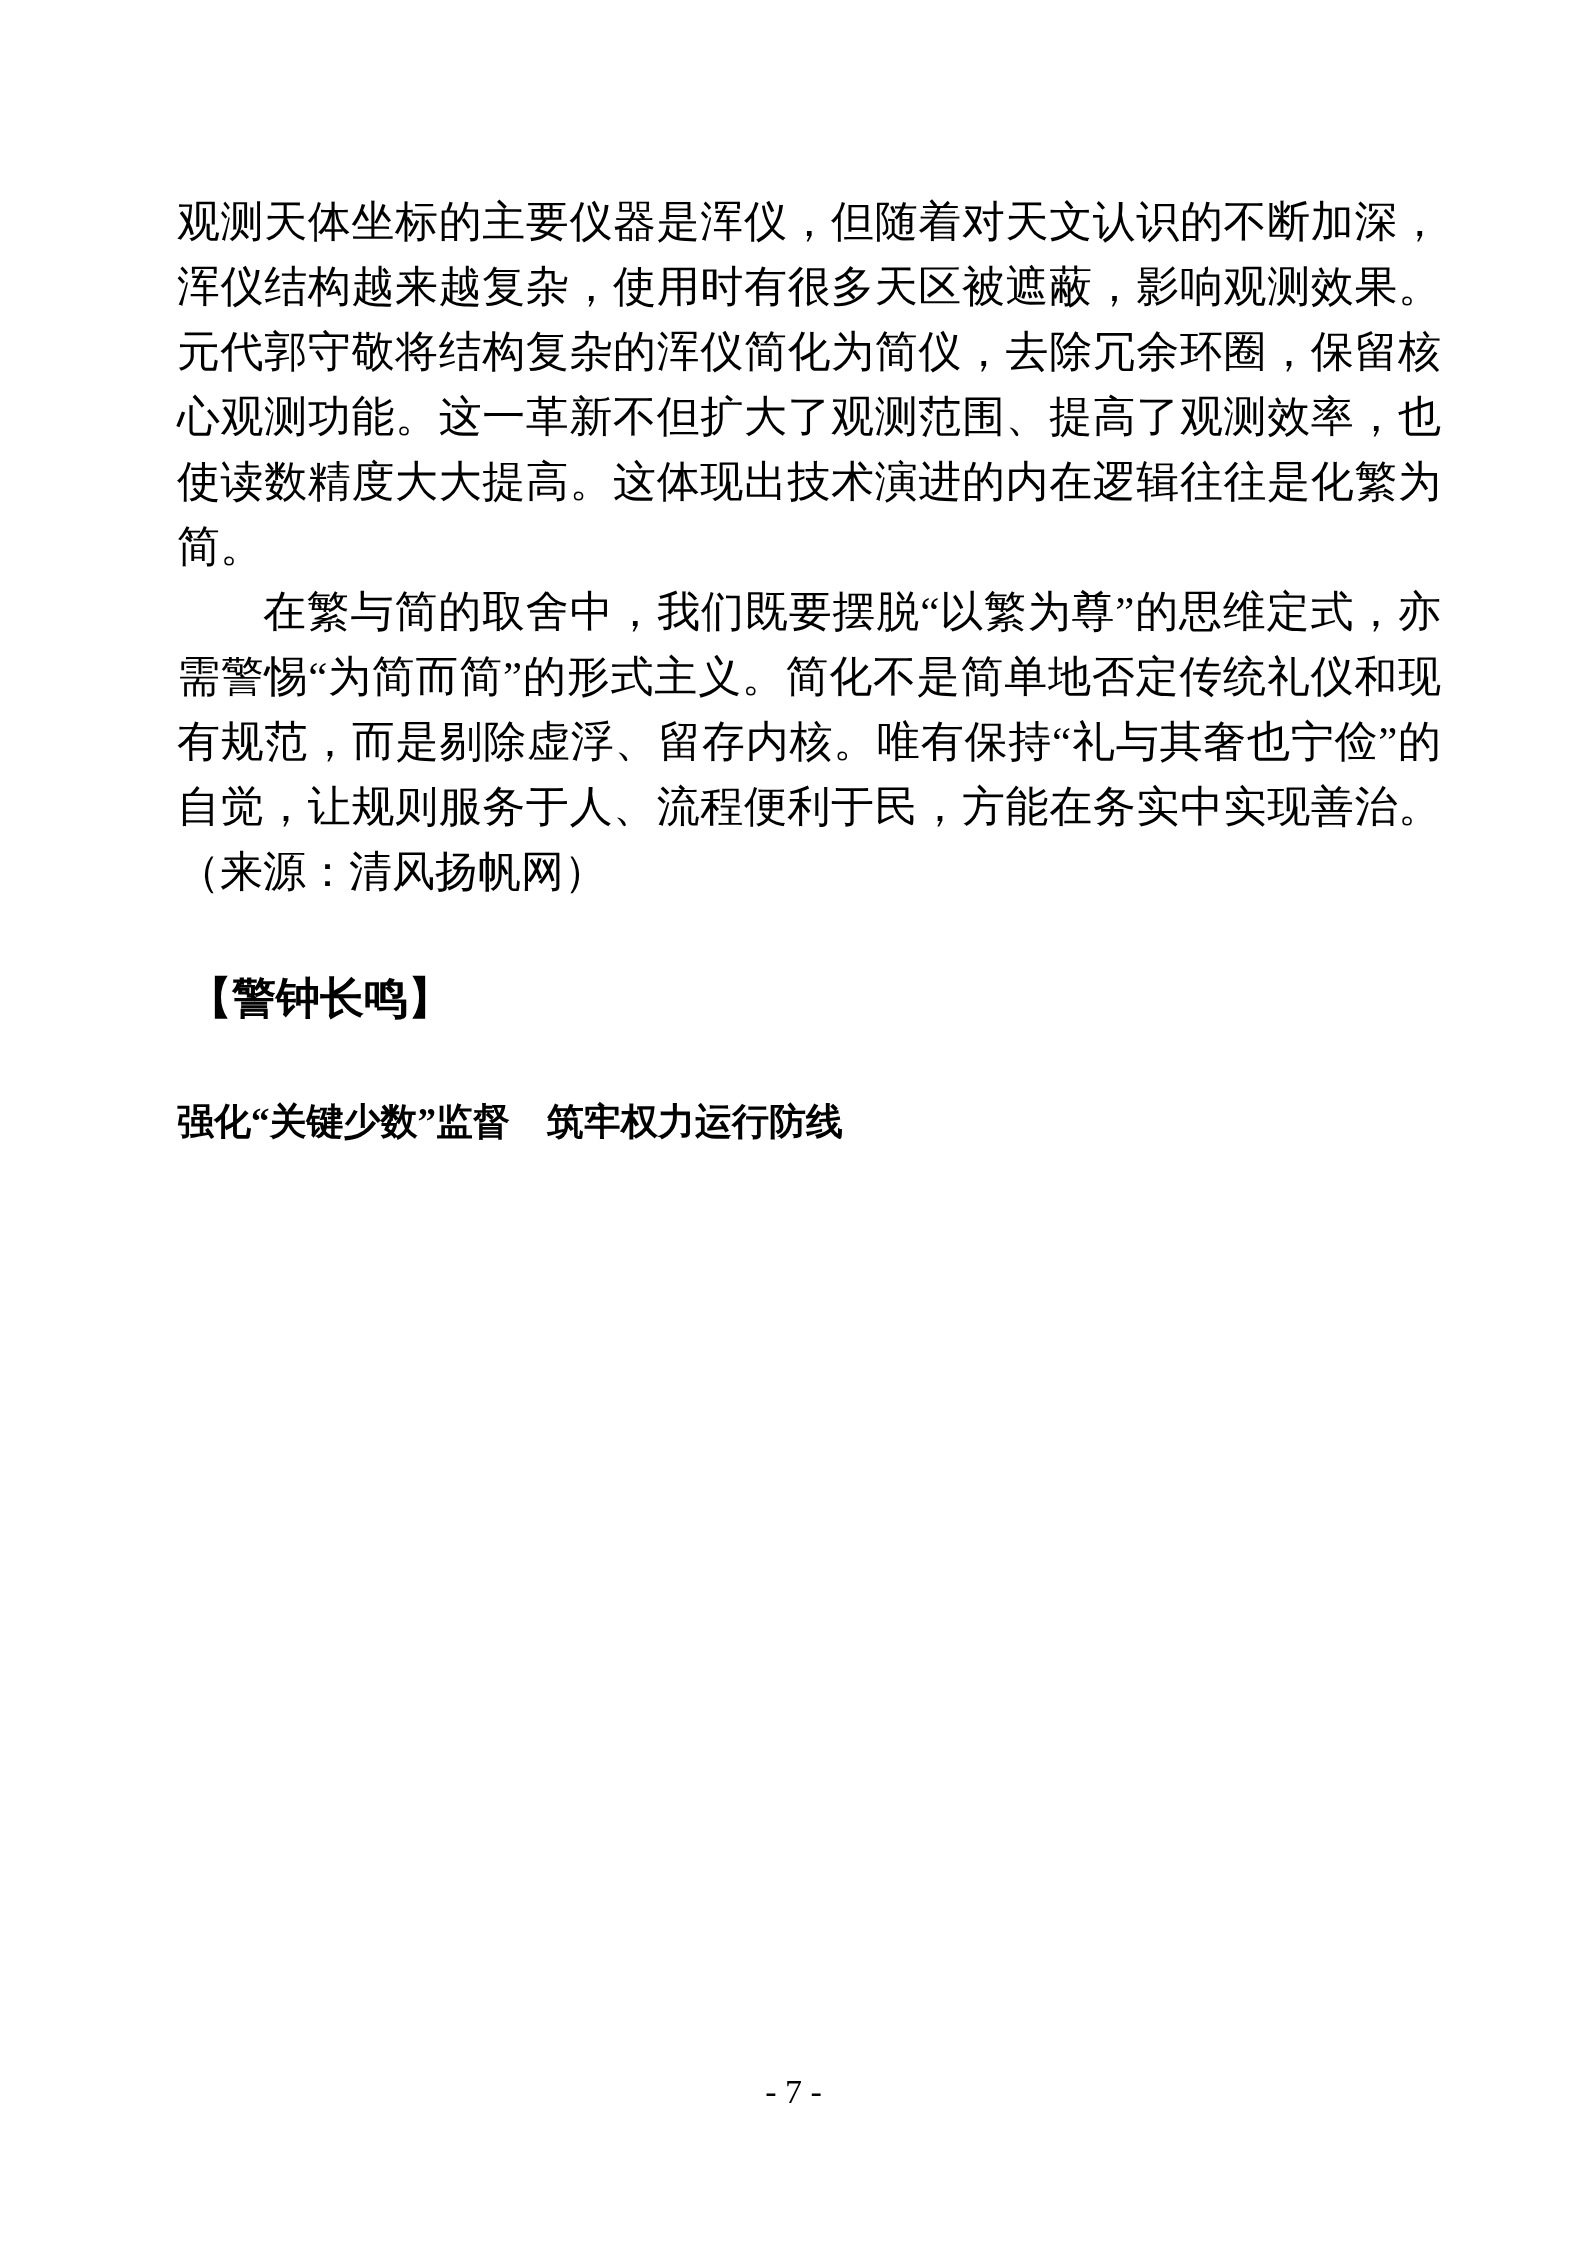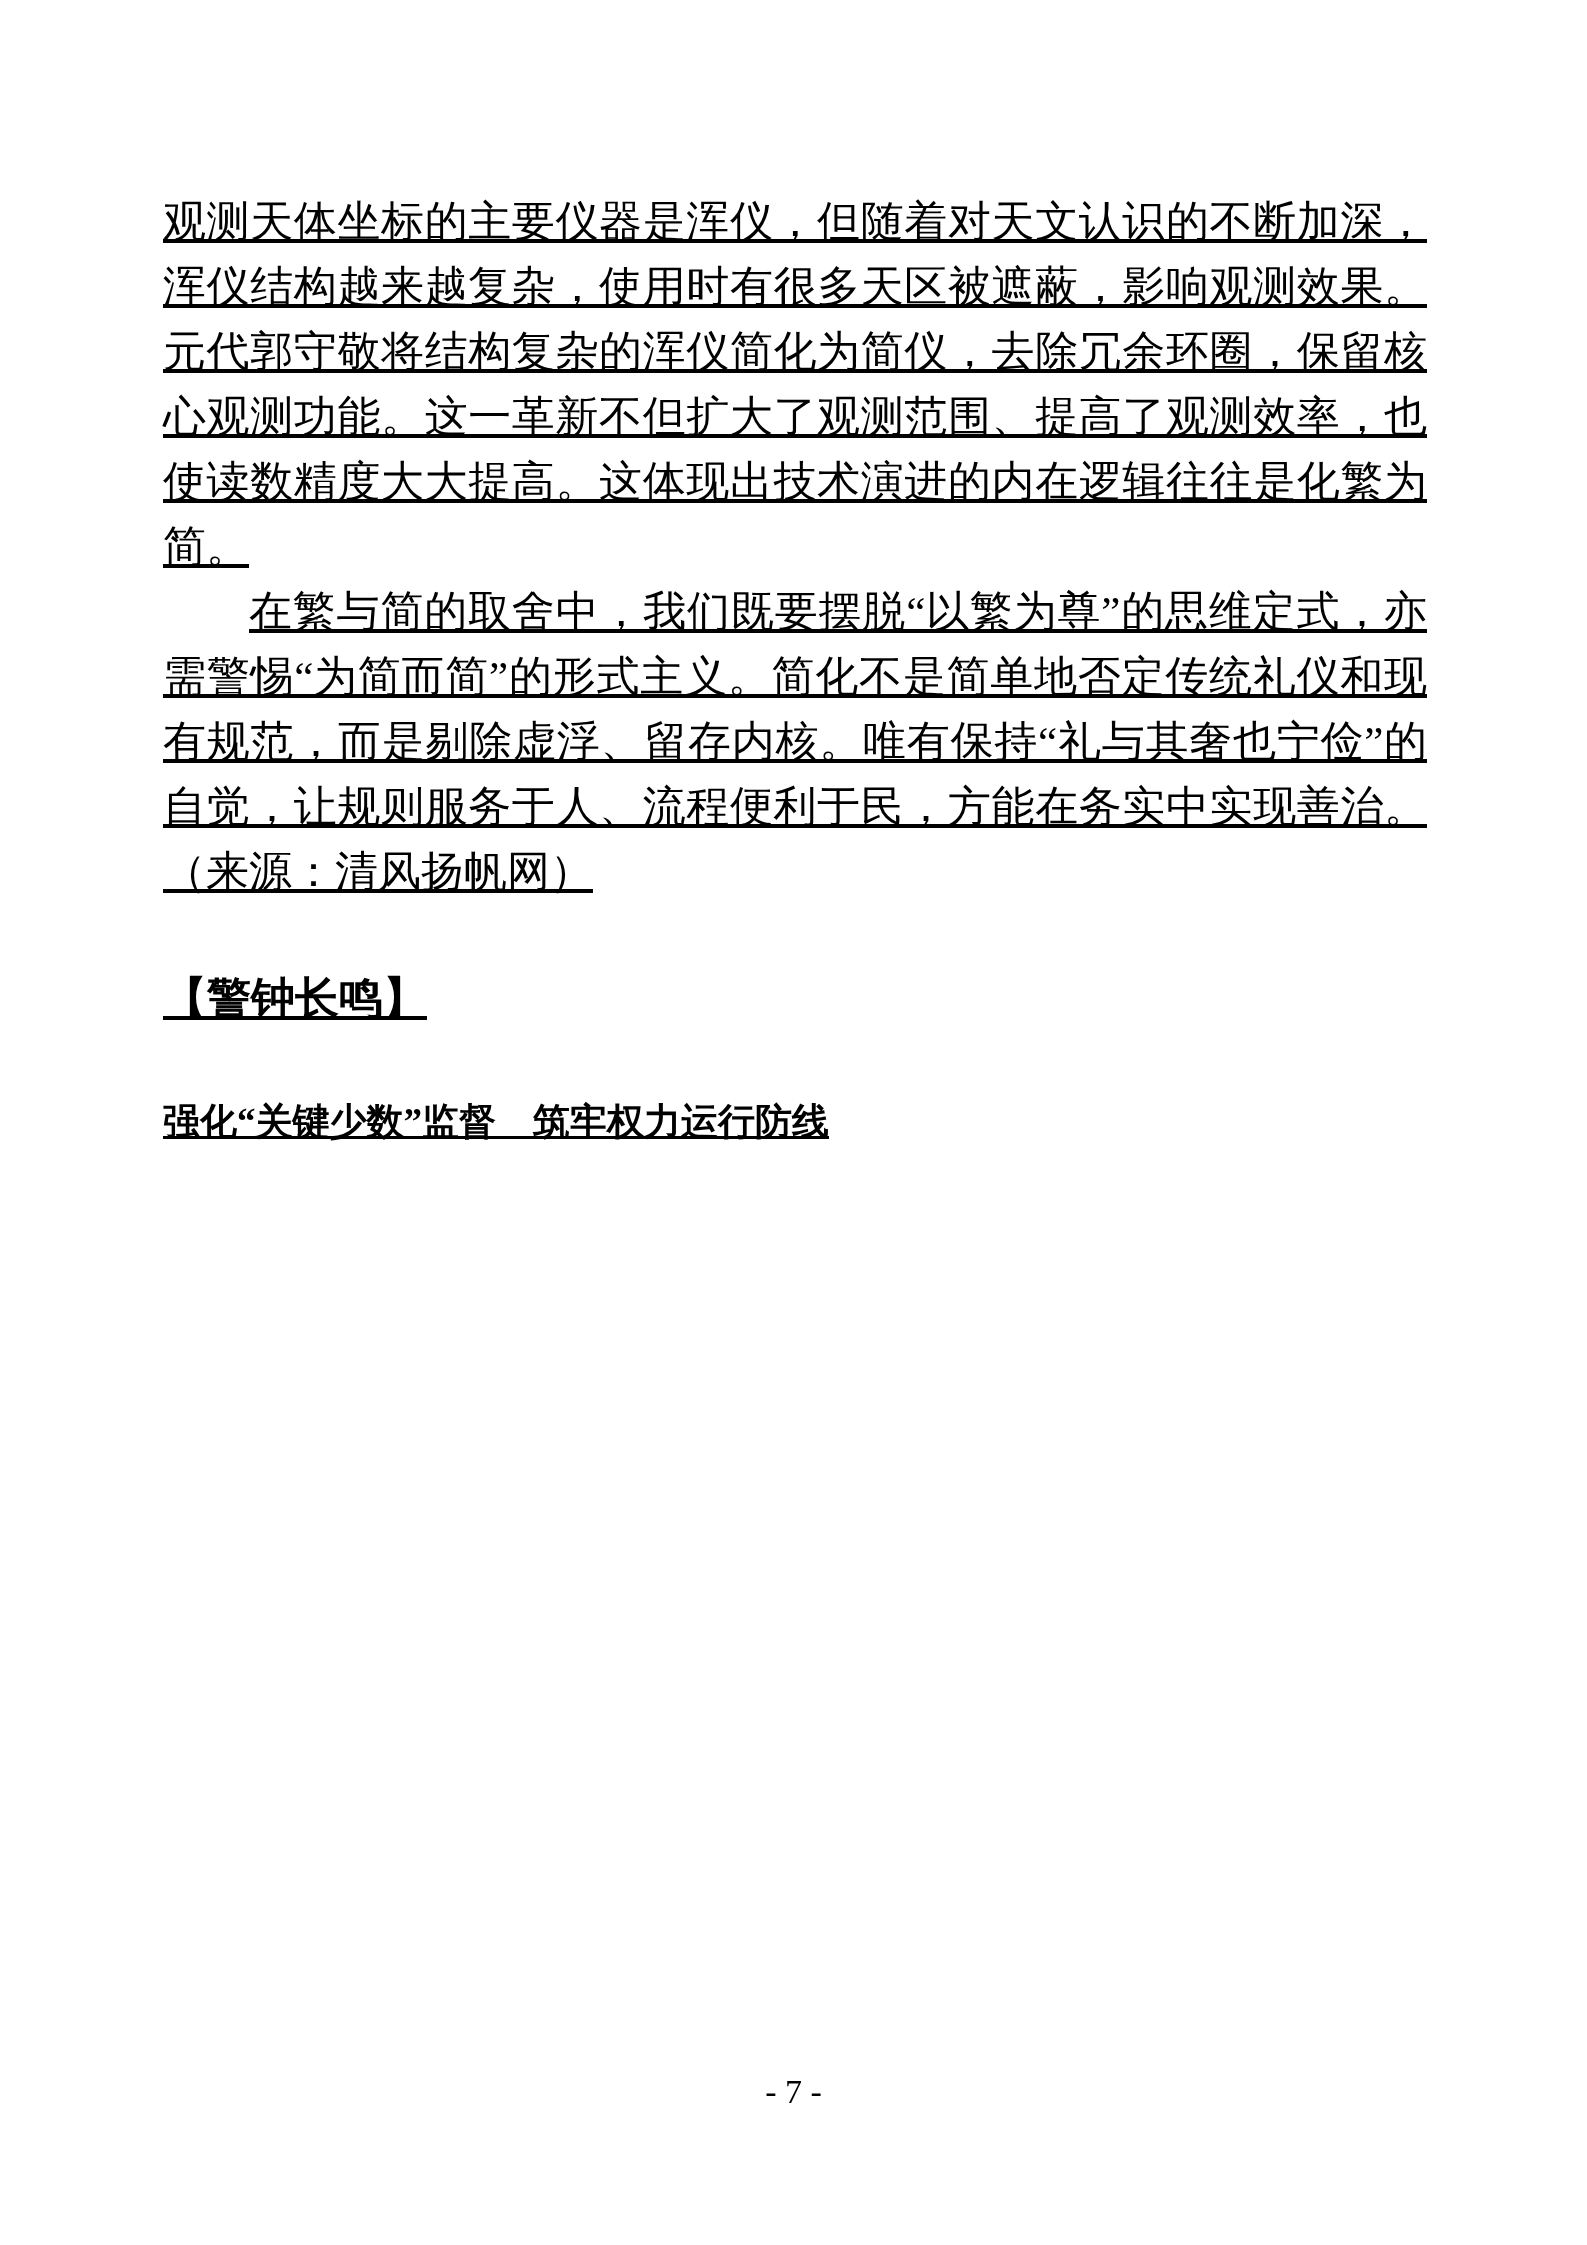--- a/index.html
+++ b/index.html
@@ -11,38 +11,37 @@
     position: relative;
     width: 1587px;
     height: 2245px;
     background: #ffffff;
     color: #000000;
     font-family: "Liberation Serif", "DejaVu Serif", serif;
     overflow: hidden;
   }
   .content {
     position: absolute;
-    left: 163px;
+    left: 177px;
     top: 189px;
     width: 1264px;
-    text-decoration: underline;
   }
   .para {
     margin: 0;
     font-size: 43px;
     line-height: 65px;
     text-align: justify;
     text-justify: inter-ideograph;
     letter-spacing: 0;
   }
   .para.indent {
     text-indent: 2em;
   }
   .section-header {
-    margin: 62px 0 0 0;
+    margin: 62px 0 0 11px;
     font-size: 44px;
     line-height: 65px;
     font-weight: bold;
     text-align: left;
   }
   .article-title {
     margin: 56px 0 6px 0;
     font-size: 37px;
     line-height: 70px;
     font-weight: bold;

